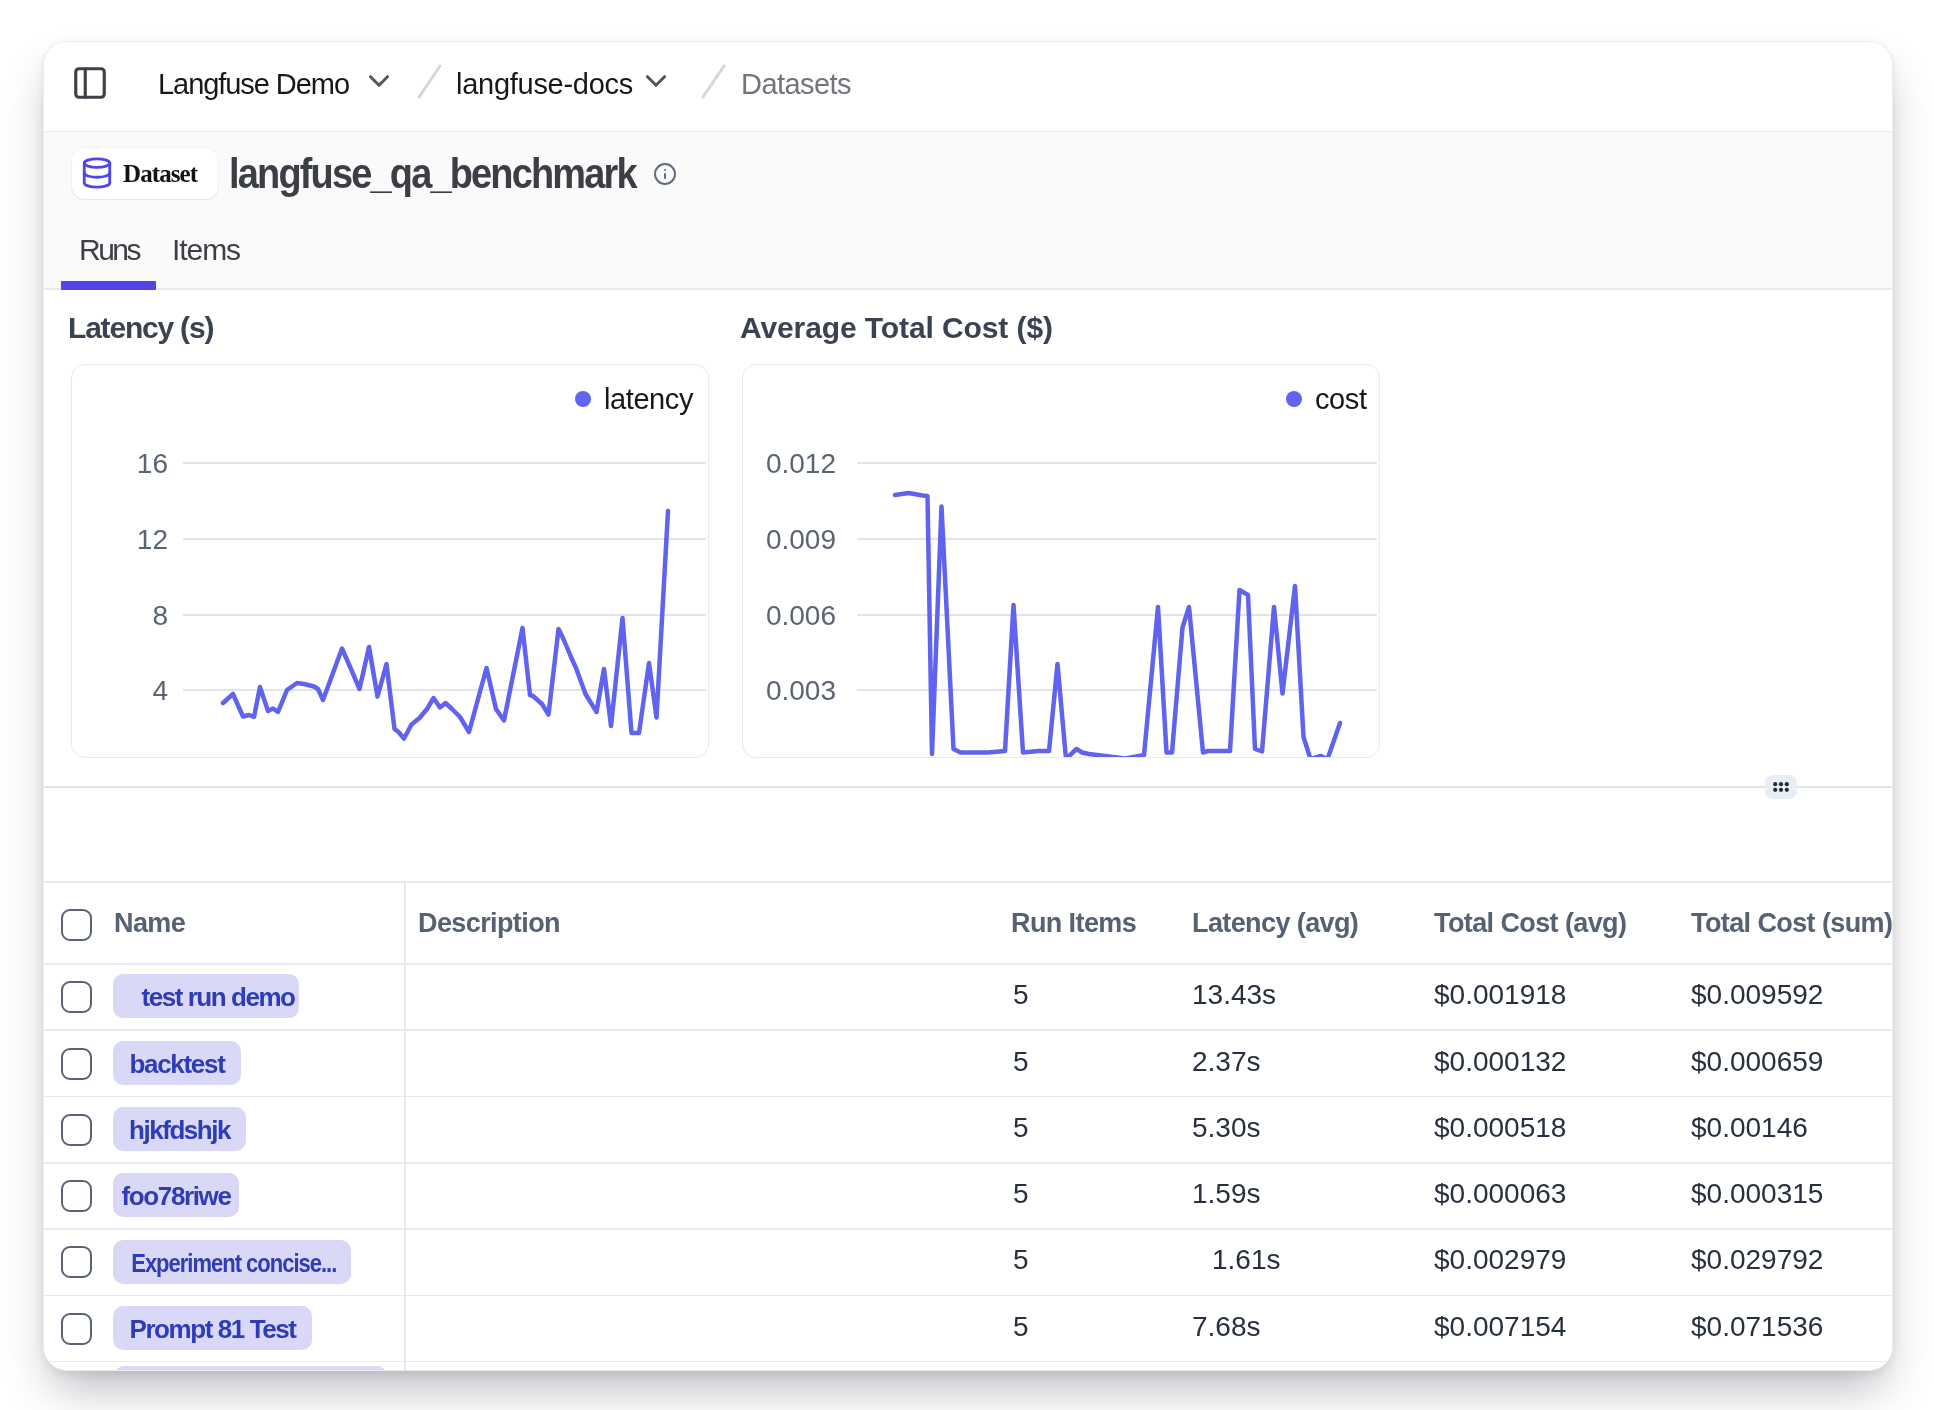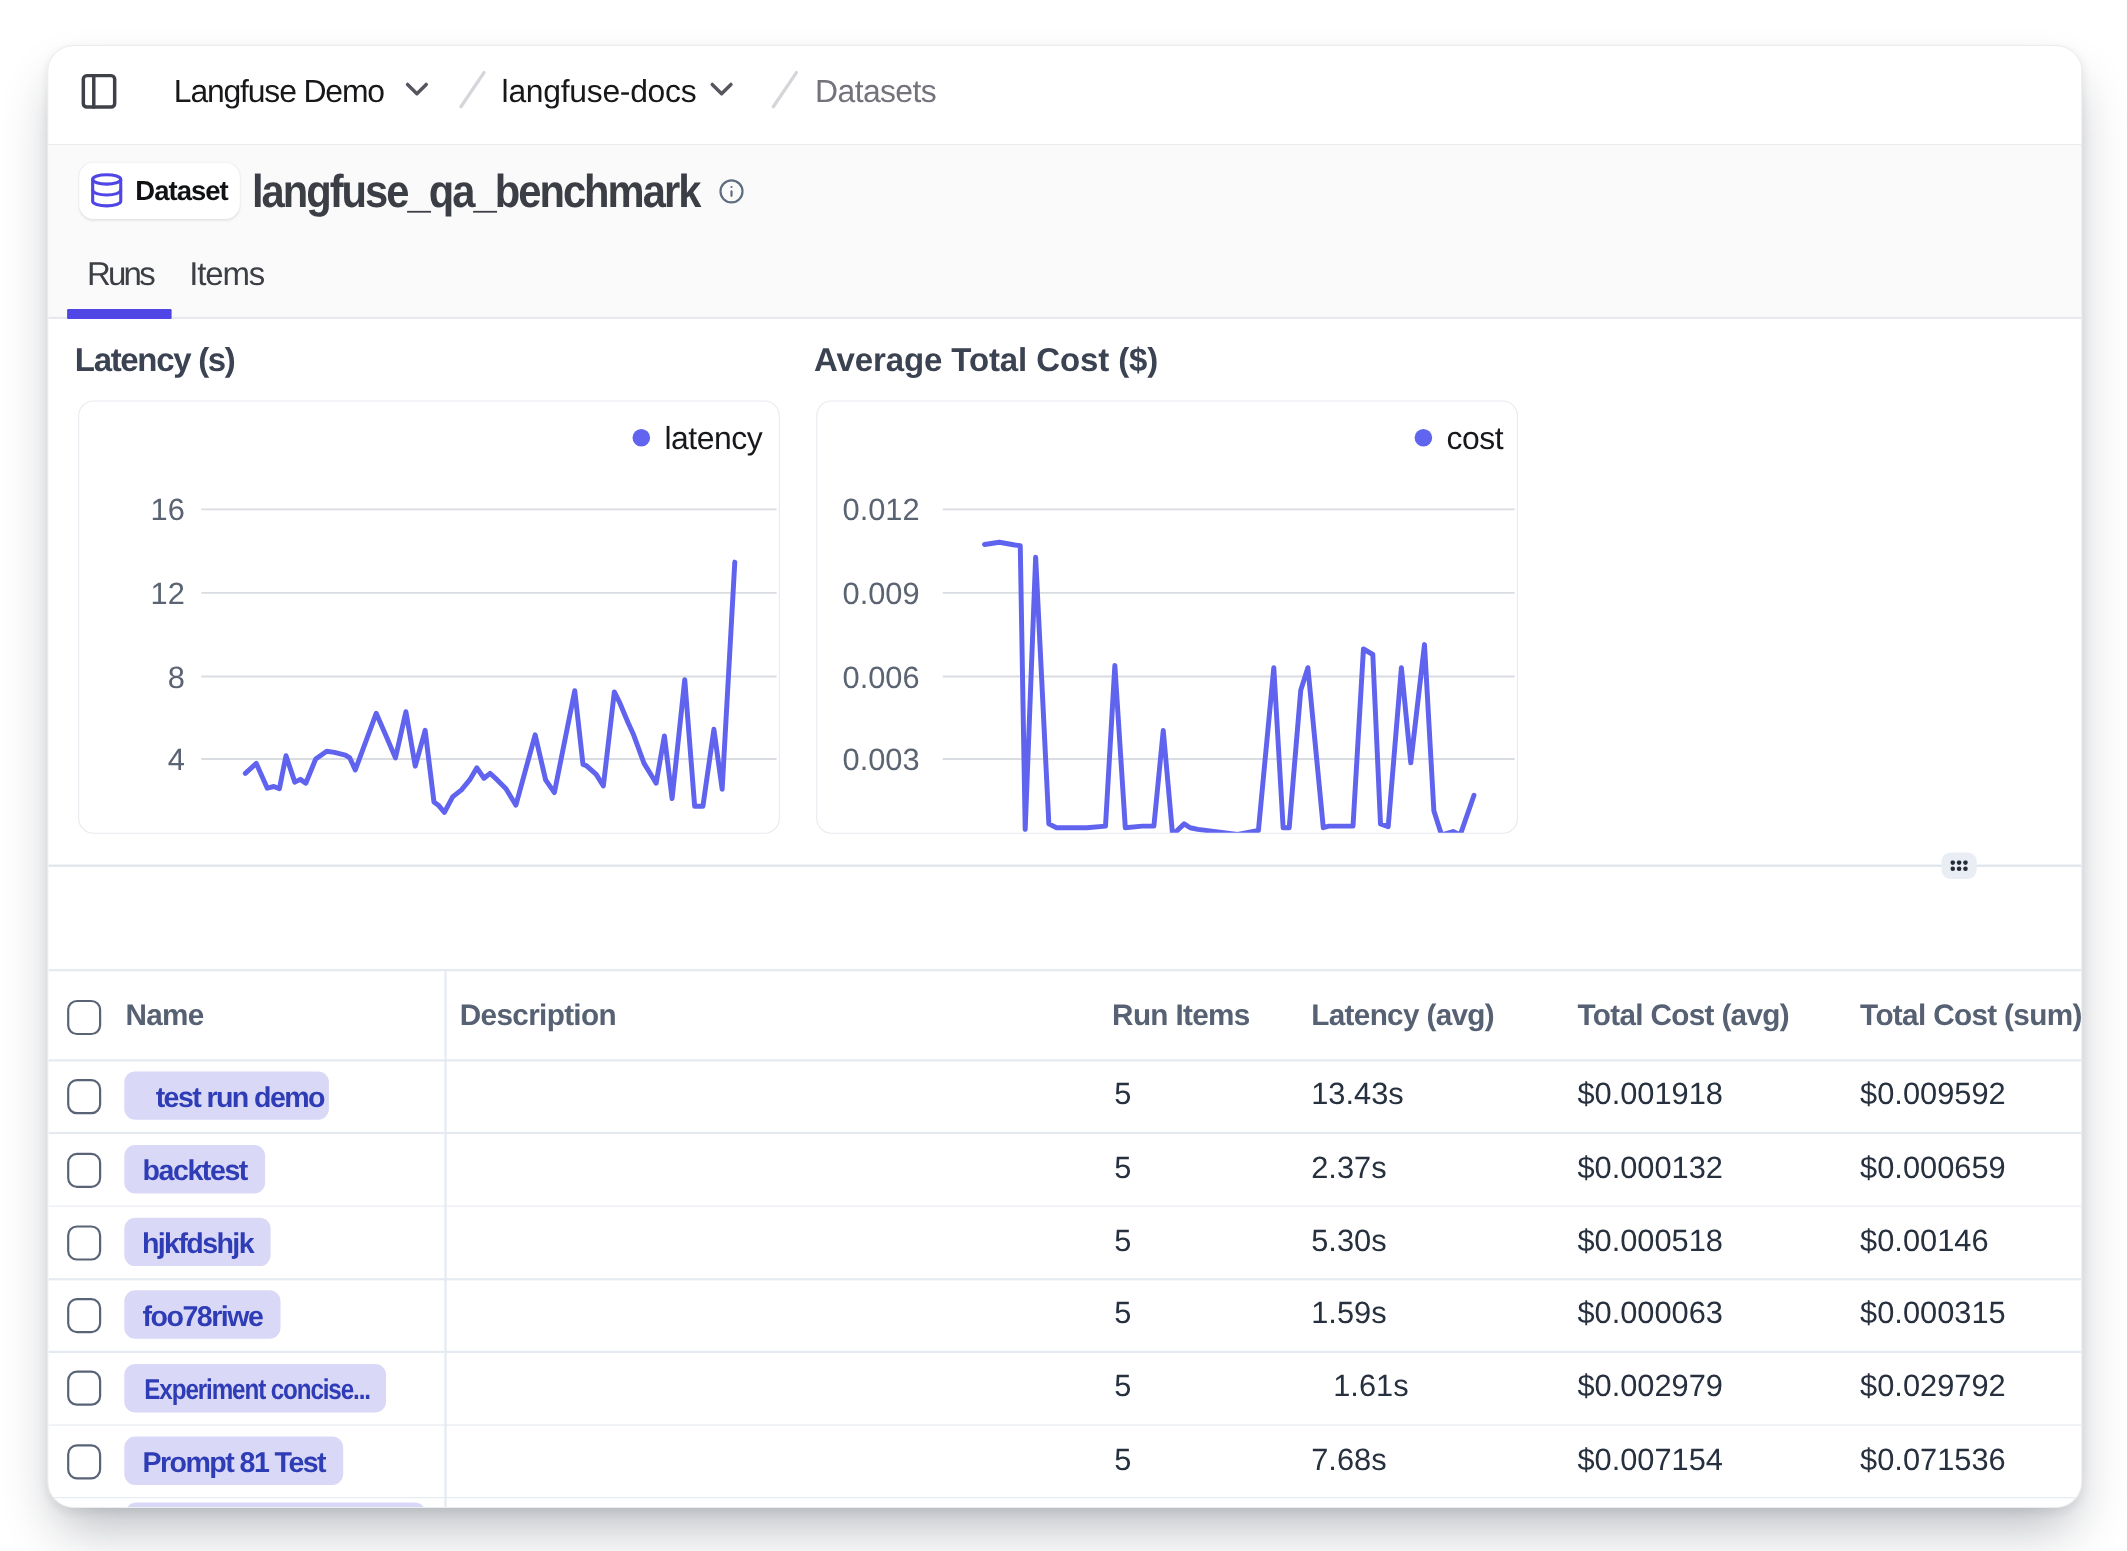--- a/index.html
+++ b/index.html
@@ -13,21 +13,21 @@
 
 
 .topbar { position:absolute; left:0; top:0; width:100%; height:90px; background:#fff; border-bottom:1px solid #e7e9ec; }
 .crumb-dark { position:absolute; top:26px; font-size:29px; font-weight:500; color:#18181b; white-space:nowrap; }
 .crumb-gray { position:absolute; top:26px; font-size:29px; font-weight:500; color:#73737c; white-space:nowrap; }
 
 
 .header { position:absolute; left:0; top:90px; width:100%; height:158px; background:#fafafa; border-bottom:2px solid #e7e9ec; }
 .badge { position:absolute; left:28px; top:106px; width:146px; height:51px; background:#fff; border-radius:13px;
   box-shadow:0 1px 2px rgba(0,0,0,.07), 0 0 0 1px rgba(0,0,0,.025); }
-.badge-text { position:absolute; left:51px; top:12px; font-size:25px; font-weight:700; color:#101215; letter-spacing:-0.9px; white-space:nowrap; }
+.badge-text { position:absolute; left:51px; top:12px; font-size:25px; font-weight:700; color:#101215; letter-spacing:-0.9px; white-space:nowrap;font-family:Liberation Serif, serif; }
 .dstitle { position:absolute; left:185px; top:106px; font-size:42px; font-weight:700; color:#3c3e45; letter-spacing:-2px; white-space:nowrap; transform:scaleX(0.903); transform-origin:0 0; line-height:1.25; }
 .tab { position:absolute; top:191px; font-size:30px; font-weight:500; color:#3c4046; }
 .tab-underline { position:absolute; left:17px; top:239px; width:95px; height:9px; background:#4f46e5; border-radius:1px; }
 
 
 .chart-title { position:absolute; top:269px; font-size:30px; font-weight:700; color:#3b4352; white-space:nowrap; }
 .chart-card { position:absolute; top:322px; width:638px; height:394px; background:#fff; border:1px solid #e7eaef; border-radius:14px; overflow:hidden; }
 .legend { position:absolute; top:18px; letter-spacing:-0.41px; font-size:29px; color:#17181c; }
 .legend .dot { display:inline-block; width:16px; height:16px; border-radius:50%; background:#6064ee; margin-right:13px; position:relative; top:-2px;}
 
@@ -174,21 +174,21 @@
   <div class="td" style="left:1647px; top:1004px;">$0.000659</div>
   <div class="cbx" style="left:17px; top:1072px;"></div>
   <div class="pill" style="left:69px; top:1065px; width:133px;">
           <span style="letter-spacing:-1.46px;">hjkfdshjk</span>
         </div>
   <div class="td" style="left:969px; top:1070px;">5</div>
   <div class="td" style="left:1148px; top:1070px;">5.30s</div>
   <div class="td" style="left:1390px; top:1070px;">$0.000518</div>
   <div class="td" style="left:1647px; top:1070px;">$0.00146</div>
   <div class="cbx" style="left:17px; top:1138px;"></div>
-  <div class="pill" style="left:69px; top:1131px; width:142px;">
+  <div class="pill" style="left:69px; top:1131px; width:126px;">
           <span style="letter-spacing:-1.38px;">foo78riwe</span>
         </div>
   <div class="td" style="left:969px; top:1136px;">5</div>
   <div class="td" style="left:1148px; top:1136px;">1.59s</div>
   <div class="td" style="left:1390px; top:1136px;">$0.000063</div>
   <div class="td" style="left:1647px; top:1136px;">$0.000315</div>
   <div class="cbx" style="left:17px; top:1204px;"></div>
   <div class="pill" style="left:69px; top:1198px; width:238px;">
           <span style="letter-spacing:-1.2px; transform:scaleX(0.847); transform-origin:50% 0;">Experiment concise...</span>
         </div>

